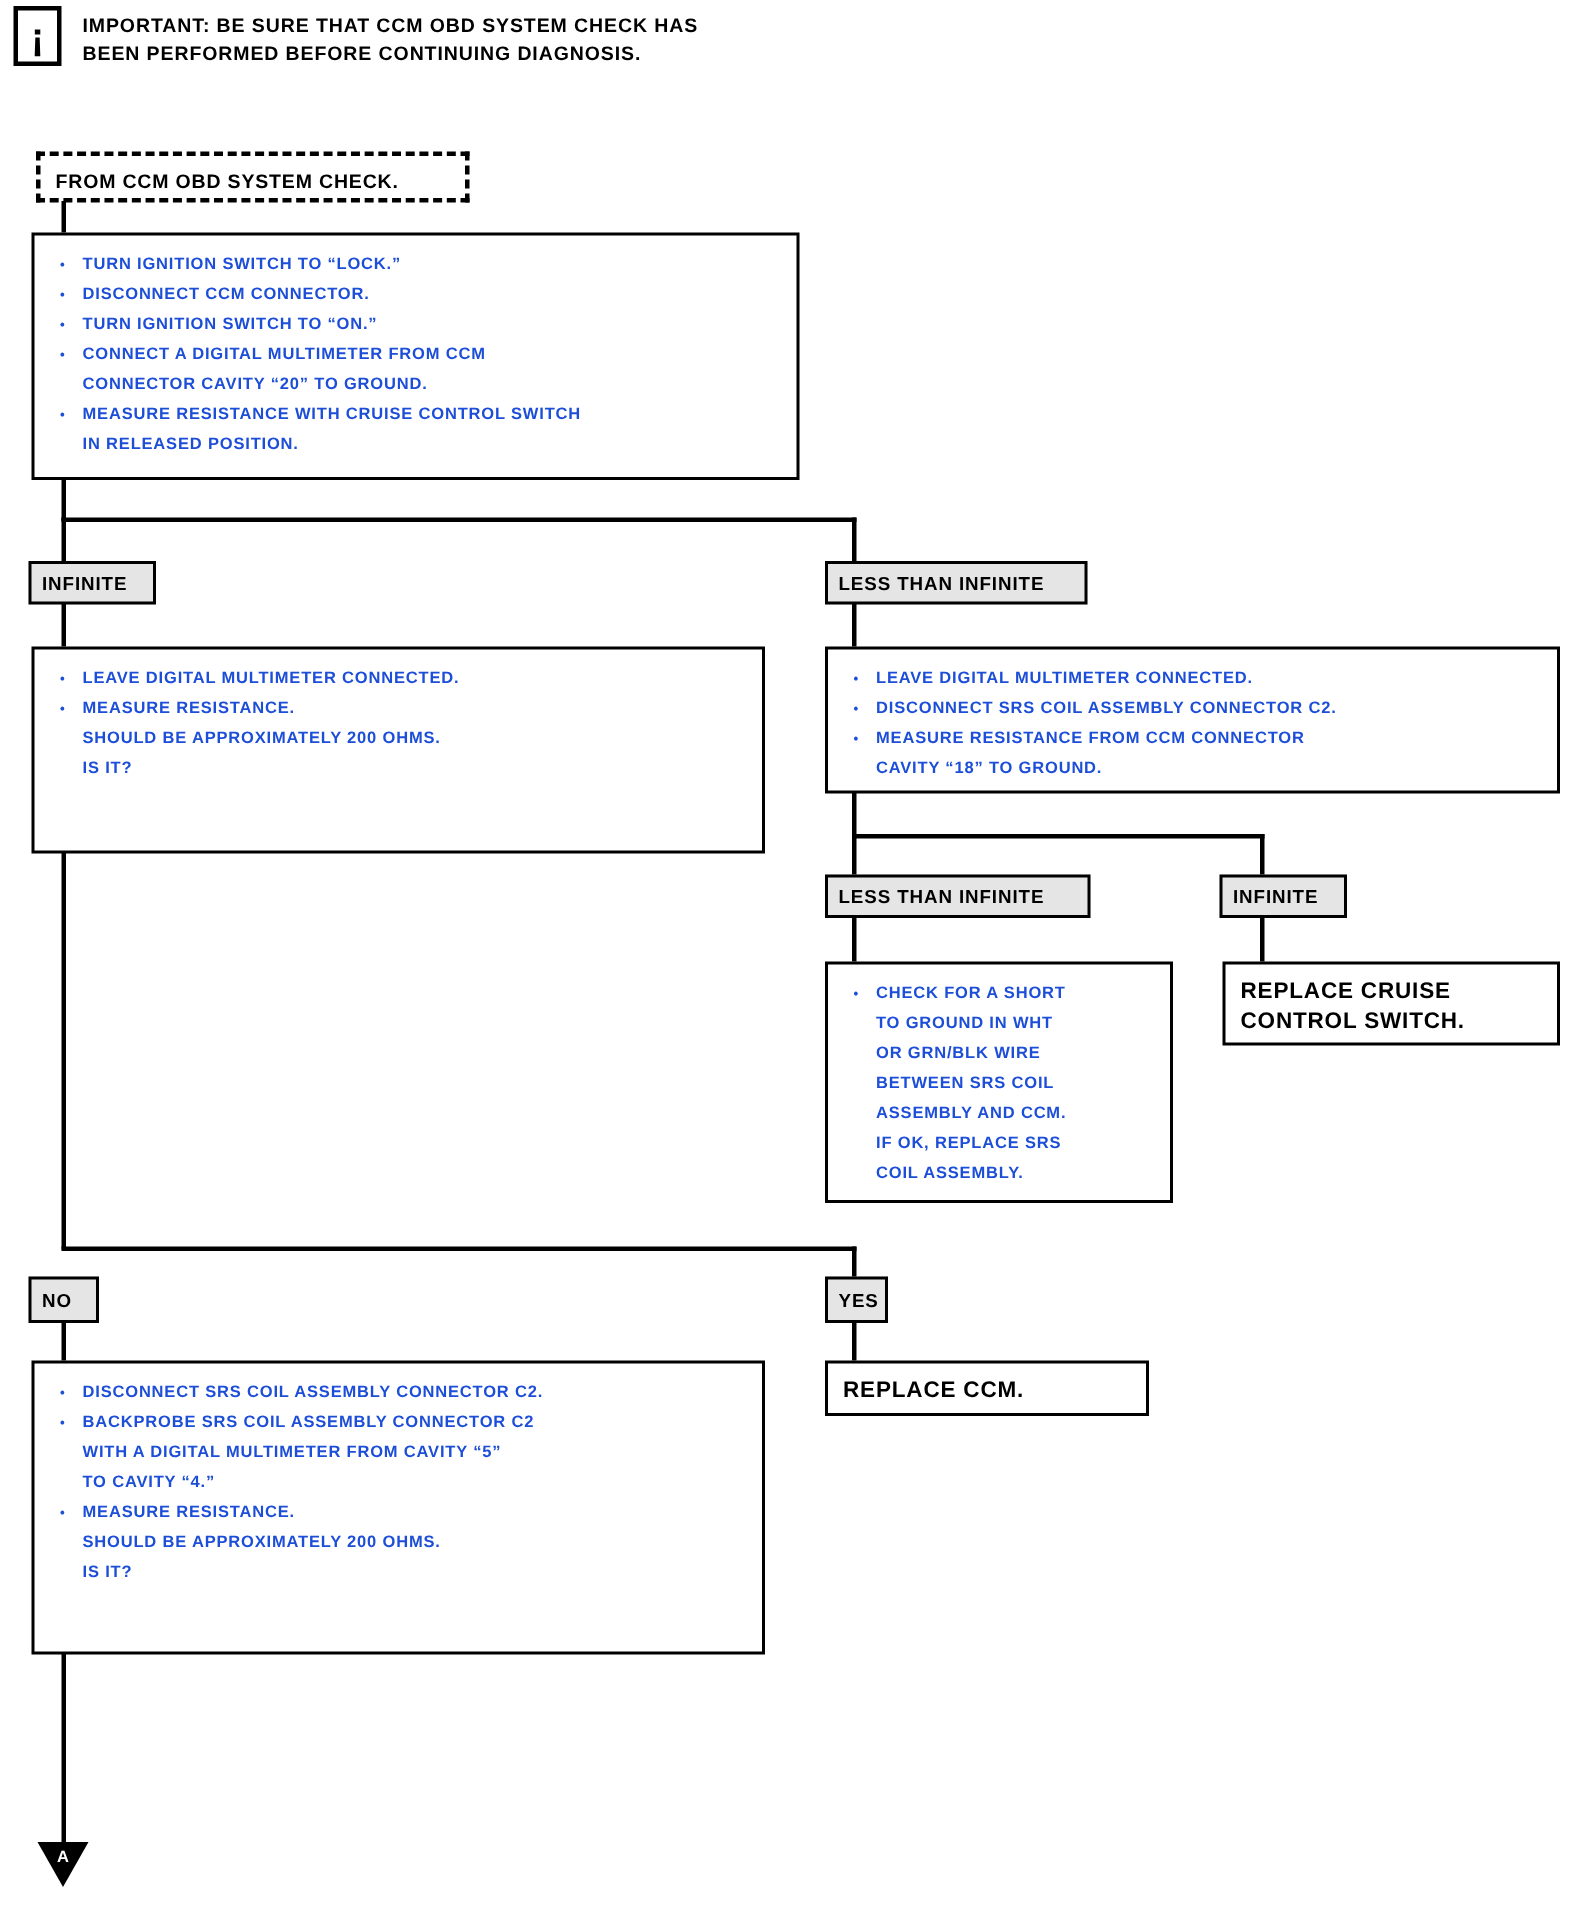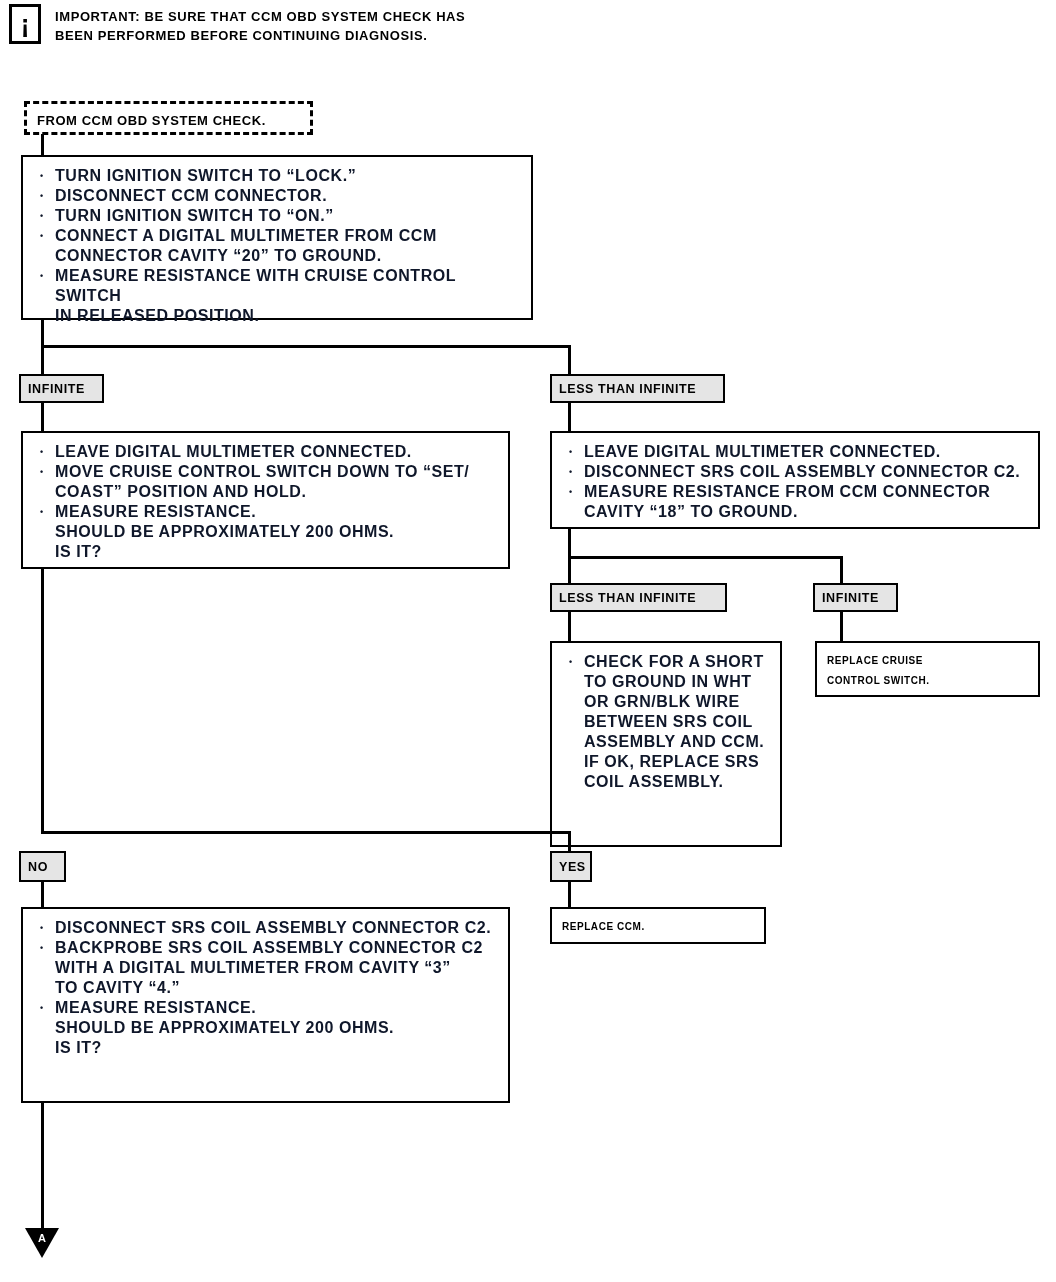--- a/index.html
+++ b/index.html
@@ -92,24 +92,24 @@
     position: absolute;
     left: 0; top: 0; right: 0; bottom: 0;
     padding: 9px 8px 6px 10px;
     box-sizing: border-box;
   }
   .bullet-row {
     position: relative;
     display: block;
     font-family: "Liberation Sans", sans-serif;
     font-weight: bold;
-    font-size: 16px;
+    font-size: 11px;
     line-height: 20px;
     letter-spacing: 0.55px;
-    color: #0f172a;
+    color: #1d4ed8;
     padding-left: 22px;
     white-space: pre-line;
   }
   .bullet-row.has-bullet::before {
     content: "\2022";
     position: absolute;
     left: 7px;
     top: 0;
     font-size: 9px;
     line-height: 20px;
@@ -136,21 +136,21 @@
   }
 
   
   .plain-box-text {
     position: absolute;
     left: 10px;
     top: 8px;
     right: 4px;
     font-family: "Liberation Sans", sans-serif;
     font-weight: bold;
-    font-size: 10px;
+    font-size: 15px;
     line-height: 20px;
     letter-spacing: 0.55px;
     color: #000;
     white-space: pre-line;
   }
 </style>
 </head>
 <body>
 
 <div id="page">
@@ -190,22 +190,20 @@
   <div class="label-box" style="left:550px; top:374px; width:175px; height:29px;">
     <span>LESS THAN INFINITE</span>
   </div>
 
   <div class="vline" style="left:41px; top:402px; height:30px;"></div>
   <div class="vline" style="left:568px; top:402px; height:30px;"></div>
 
   <div class="box" style="left:21px; top:431px; width:489px; height:138px;">
     <div class="steplist">
       <span class="bullet-row has-bullet">LEAVE DIGITAL MULTIMETER CONNECTED.</span>
-      <span class="bullet-row has-bullet">MOVE CRUISE CONTROL SWITCH DOWN TO “SET/
-COAST” POSITION AND HOLD.</span>
       <span class="bullet-row has-bullet">MEASURE RESISTANCE.
 SHOULD BE APPROXIMATELY 200 OHMS.
 IS IT?</span>
     </div>
   </div>
 
   <div class="box" style="left:550px; top:431px; width:490px; height:98px;">
     <div class="steplist">
       <span class="bullet-row has-bullet">LEAVE DIGITAL MULTIMETER CONNECTED.</span>
       <span class="bullet-row has-bullet">DISCONNECT SRS COIL ASSEMBLY CONNECTOR C2.</span>
@@ -224,21 +222,21 @@
   <div class="label-box" style="left:550px; top:583px; width:177px; height:29px;">
     <span>LESS THAN INFINITE</span>
   </div>
   <div class="label-box" style="left:813px; top:583px; width:85px; height:29px;">
     <span>INFINITE</span>
   </div>
 
   <div class="vline" style="left:568px; top:611px; height:31px;"></div>
   <div class="vline" style="left:840px; top:611px; height:31px;"></div>
 
-  <div class="box" style="left:550px; top:641px; width:232px; height:206px;">
+  <div class="box" style="left:550px; top:641px; width:232px; height:161px;">
     <div class="steplist">
       <span class="bullet-row has-bullet">CHECK FOR A SHORT
 TO GROUND IN WHT
 OR GRN/BLK WIRE
 BETWEEN SRS COIL
 ASSEMBLY AND CCM.
 IF OK, REPLACE SRS
 COIL ASSEMBLY.</span>
     </div>
   </div>
@@ -258,21 +256,21 @@
     <span>YES</span>
   </div>
 
   <div class="vline" style="left:41px; top:881px; height:27px;"></div>
   <div class="vline" style="left:568px; top:881px; height:27px;"></div>
 
   <div class="box" style="left:21px; top:907px; width:489px; height:196px;">
     <div class="steplist">
       <span class="bullet-row has-bullet">DISCONNECT SRS COIL ASSEMBLY CONNECTOR C2.</span>
       <span class="bullet-row has-bullet">BACKPROBE SRS COIL ASSEMBLY CONNECTOR C2
-WITH A DIGITAL MULTIMETER FROM CAVITY “3”
+WITH A DIGITAL MULTIMETER FROM CAVITY “5”
 TO CAVITY “4.”</span>
       <span class="bullet-row has-bullet">MEASURE RESISTANCE.
 SHOULD BE APPROXIMATELY 200 OHMS.
 IS IT?</span>
     </div>
   </div>
 
   <div class="box" style="left:550px; top:907px; width:216px; height:37px;">
     <div class="plain-box-text" style="top:8px;">REPLACE CCM.</div>
   </div>

